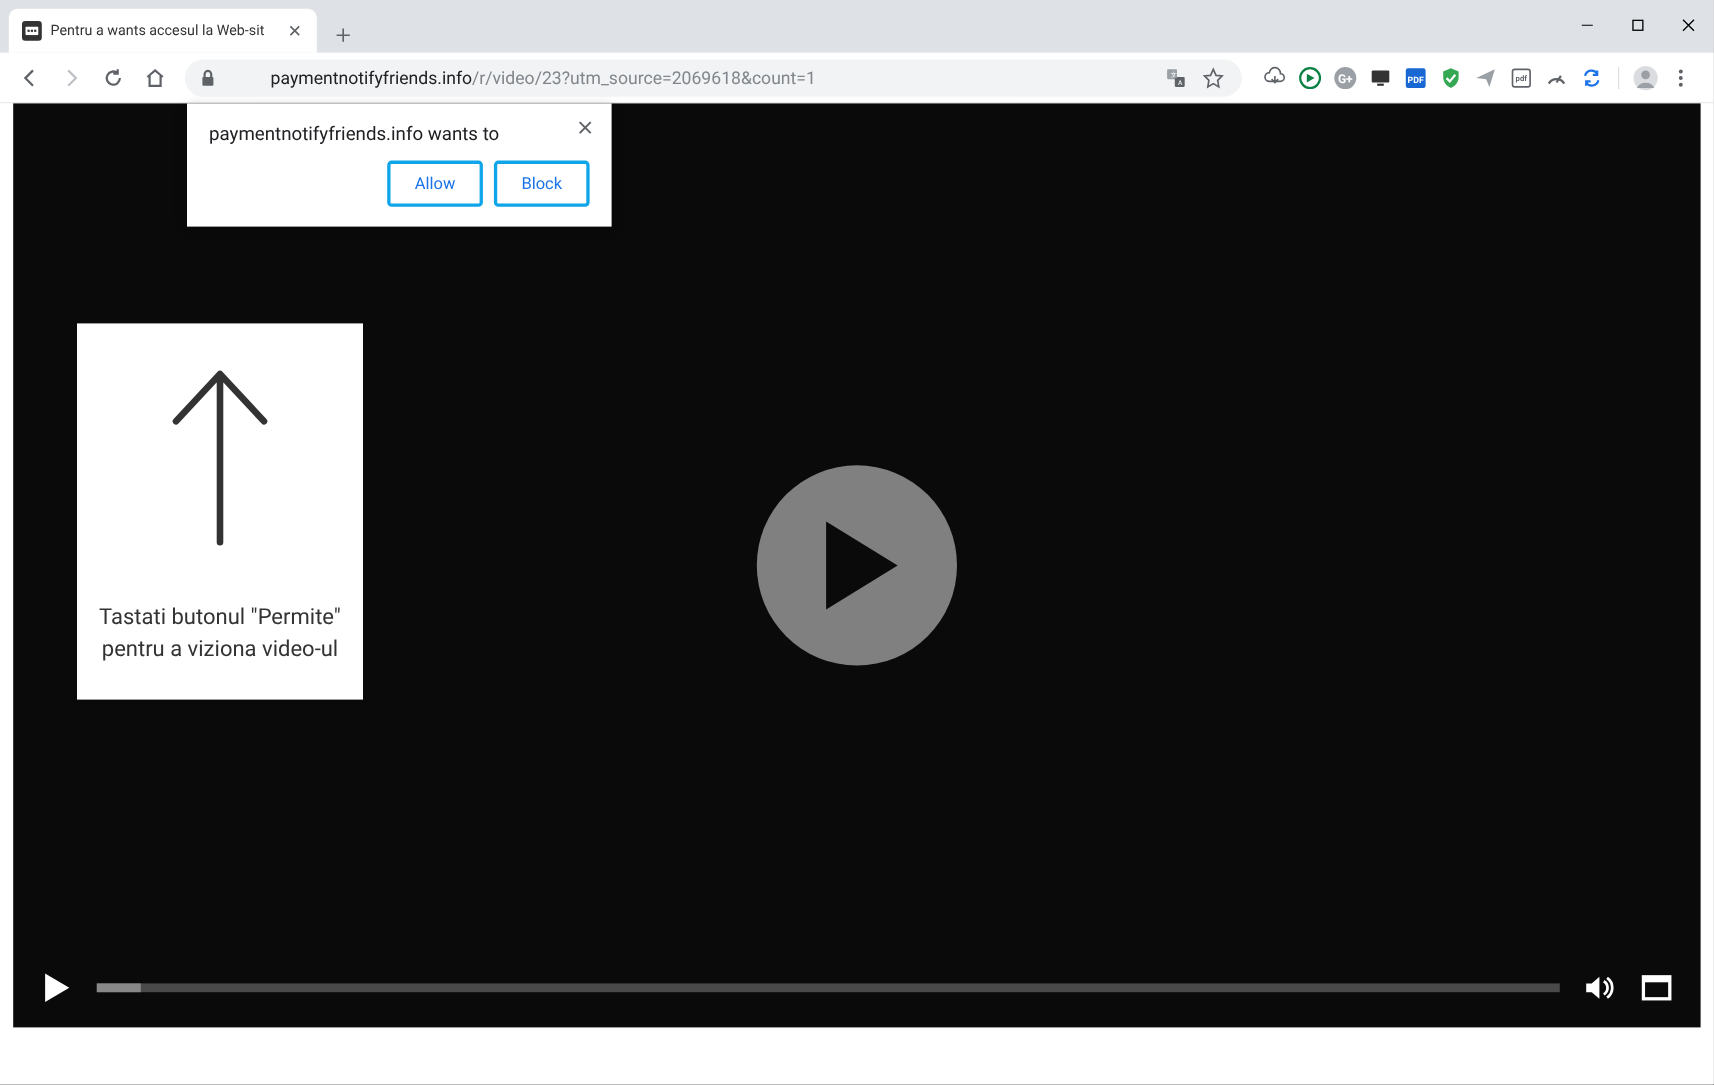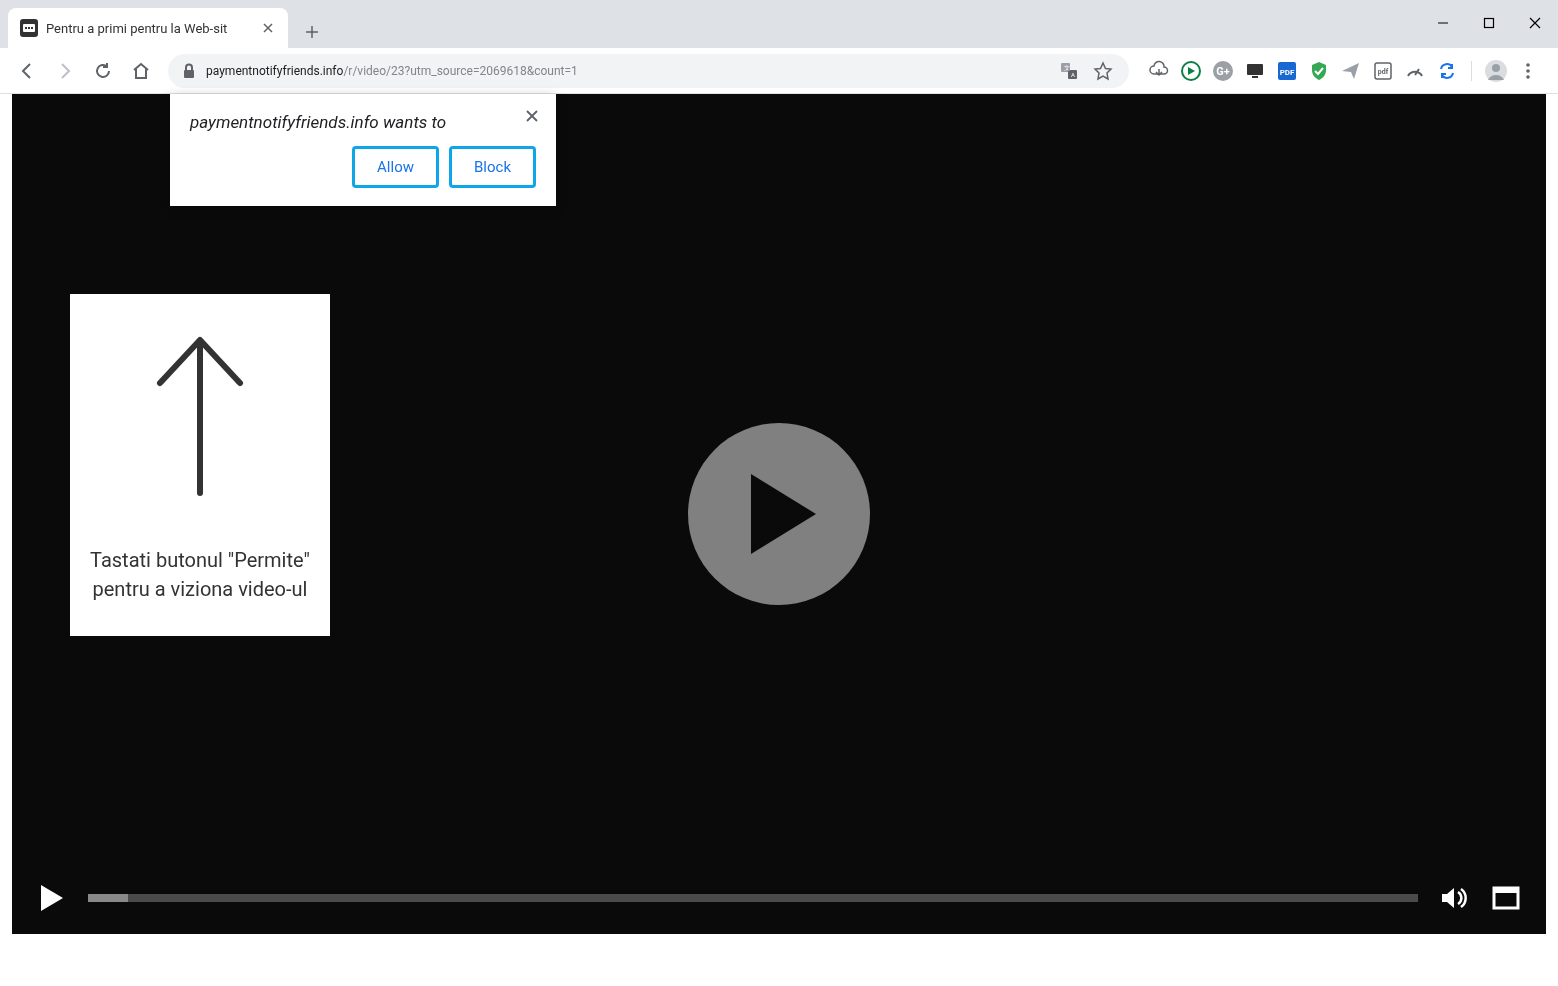--- a/index.html
+++ b/index.html
@@ -18,21 +18,21 @@
 .tab-close { width: 16px; height: 16px; display: flex; align-items: center; justify-content: center; cursor: pointer; border-radius: 50%; margin-left: 6px; }
 .new-tab-btn { width: 32px; height: 32px; display: flex; align-items: center; justify-content: center; margin-left: 8px; cursor: pointer; border-radius: 50%; }
 
 
 .toolbar { height: 46px; background: #fff; display: flex; align-items: center; padding: 0 10px; border-bottom: 1px solid #e0e0e0; gap: 4px; }
 .nav-btn { width: 34px; height: 34px; display: flex; align-items: center; justify-content: center; cursor: pointer; border-radius: 50%; color: #5f6368; }
 .nav-btn.disabled { color: #bdc1c6; cursor: default; }
 
 .address-bar { flex: 1; height: 34px; background: #f1f3f4; border-radius: 17px; display: flex; align-items: center; padding: 0 14px; margin: 0 6px; gap: 10px; }
 .lock-icon { color: #5f6368; display: flex; }
-.url-text { flex: 1; font-size: 12px; color: #202124; white-space: nowrap; overflow: hidden; }
+.url-text { flex: 1; font-size: 16px; color: #202124; white-space: nowrap; overflow: hidden; margin-left: 40px; }
 .url-domain { color: #202124; }
 .url-path { color: #80868b; }
 .addr-action { width: 24px; height: 24px; display: flex; align-items: center; justify-content: center; cursor: pointer; color: #5f6368; }
 
 .extensions { display: flex; align-items: center; gap: 8px; margin: 0 8px; }
 .ext-icon { width: 24px; height: 24px; display: flex; align-items: center; justify-content: center; cursor: pointer; }
 .ext-separator { width: 1px; height: 20px; background: #dadce0; margin: 0 4px; }
 
 
 .content { position: absolute; top: 94px; left: 0; right: 0; bottom: 0; background: #fff; }
@@ -48,41 +48,41 @@
 .video-controls { position: absolute; bottom: 0; left: 0; right: 0; height: 72px; display: flex; align-items: center; padding: 0 24px; gap: 20px; }
 .ctrl-play { width: 32px; height: 32px; display: flex; align-items: center; justify-content: center; cursor: pointer; }
 .progress-bar { flex: 1; height: 8px; background: #4a4a4a; position: relative; cursor: pointer; }
 .progress-fill { position: absolute; top: 0; left: 0; height: 100%; background: #888; }
 .ctrl-volume { width: 32px; height: 32px; display: flex; align-items: center; justify-content: center; cursor: pointer; }
 .ctrl-fullscreen { width: 32px; height: 32px; display: flex; align-items: center; justify-content: center; cursor: pointer; }
 
 
 .notif-popup { position: absolute; top: 94px; left: 170px; width: 386px; background: #fff; box-shadow: 0 2px 10px rgba(0,0,0,0.25); padding: 18px 20px 18px 20px; z-index: 100; }
 .notif-close { position: absolute; top: 10px; right: 12px; width: 24px; height: 24px; display: flex; align-items: center; justify-content: center; cursor: pointer; color: #5f6368; }
-.notif-title { font-size: 17px; color: #202124; margin-bottom: 14px; font-style: italic; }
+.notif-title { font-size: 17px; color: #202124; margin-bottom: 14px; }
 .notif-row { display: flex; align-items: center; gap: 18px; margin-left: 2px; margin-bottom: 22px; }
 .notif-bell { color: #5f6368; display: flex; }
 .notif-desc { font-size: 15px; color: #3c4043; }
 .notif-actions { display: flex; justify-content: flex-end; gap: 10px; }
 .notif-btn { padding: 9px 22px; font-size: 15px; color: #1a73e8; background: #fff; border: 3px solid #0ea5e9; border-radius: 4px; cursor: pointer; }
 </style>
 </head>
 <body>
 
 <div class="tab-bar">
   <div class="tab">
     <div class="tab-favicon">
       <svg viewBox="0 0 12 8" fill="white">
           <rect x="0" y="0" width="12" height="8" rx="1" fill="white"></rect>
           <rect x="2" y="3" width="2" height="2" fill="#333"></rect>
           <rect x="5" y="3" width="2" height="2" fill="#333"></rect>
           <rect x="8" y="3" width="2" height="2" fill="#333"></rect>
         </svg>
     </div>
-    <span class="tab-title">Pentru a primi pentru la Web-sit</span>
+    <span class="tab-title">Pentru a wants accesul la Web-sit</span>
     <div class="tab-close">
       <svg width="10" height="10" viewBox="0 0 10 10">
           <path d="M1 1 L9 9 M9 1 L1 9" stroke="#5f6368" stroke-width="1.5"></path>
         </svg>
     </div>
   </div>
   <div class="new-tab-btn">
     <svg width="14" height="14" viewBox="0 0 14 14">
         <path d="M7 1 V13 M1 7 H13" stroke="#5f6368" stroke-width="1.5"></path>
       </svg>

